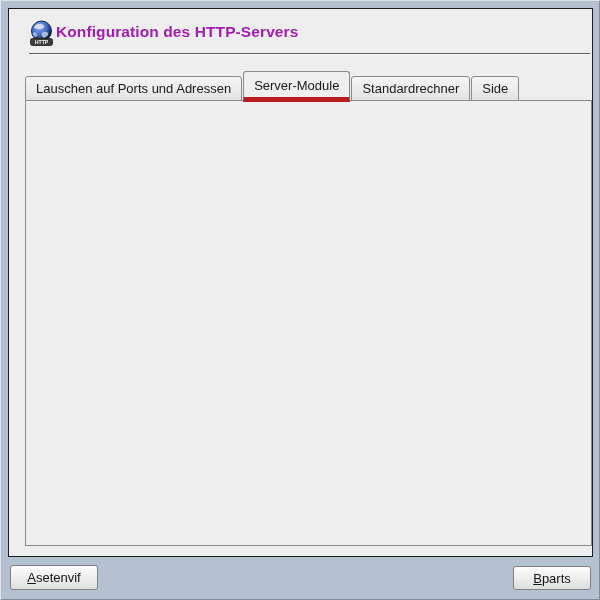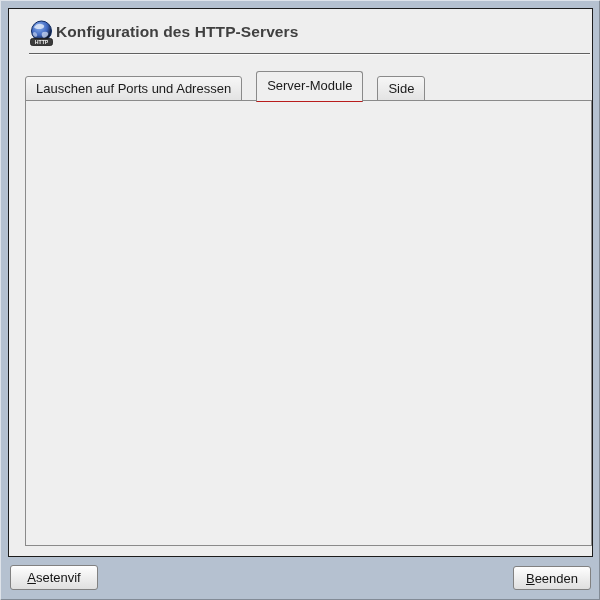--- a/index.html
+++ b/index.html
@@ -6,32 +6,32 @@
   body{
     width:600px;height:600px;position:relative;overflow:hidden;
     background:#b5c1d0;
     font-family:"Liberation Sans","DejaVu Sans",sans-serif;
     box-shadow:inset 1px 1px 0 rgba(255,255,255,.55), inset -1px -1px 0 rgba(0,0,0,.28);
   }
   .abs{position:absolute;}
   
   .dialog{left:8px;top:8px;width:583px;height:547px;background:#eeeeee;border:1px solid #1c1c1c;}
   .app-icon{left:19px;top:11px;width:27px;height:27px;}
-  .app-title{left:47px;top:14px;font-size:15.5px;font-weight:bold;color:#404040;letter-spacing:.1px;}
+  .app-title{left:47px;top:14px;font-size:15.5px;font-weight:bold;color:#a21caf;letter-spacing:.1px;}
   .title-sep{left:20px;top:44px;width:561px;height:0;border-top:1px solid #606060;border-bottom:1px solid #fafafa;}
   
   .tabs{left:16px;top:61px;height:31px;display:flex;align-items:flex-end;z-index:3;}
   .tab{
-    height:25px;line-height:23px;padding:0 10px;margin-right:14px;
+    height:25px;line-height:23px;padding:0 10px;margin-right:1px;
     background:linear-gradient(180deg,#f6f6f6,#e3e3e3);
     border:1px solid #8a8a8a;border-radius:3px 3px 0 0;
     font-size:13px;color:#1b1b1b;white-space:nowrap;box-sizing:border-box;cursor:default;
   }
   .tab.active{
-    height:31px;line-height:27px;background:#efefef;border-bottom:1px solid #b91c1c;
+    height:31px;line-height:27px;background:#efefef;border-bottom:5px solid #b91c1c;
     position:relative;z-index:4;margin-bottom:-1px;
   }
   
   .tabpanel{left:16px;top:91px;width:565px;height:444px;border:1px solid #8a8a8a;background:#efefef;z-index:2;}
   
   .listview{left:27px;top:118px;width:543px;height:370px;border:1px solid #646464;background:#ffffff;}
   .lv-head{position:absolute;left:0;top:0;right:17px;height:20px;display:flex;background:linear-gradient(180deg,#fafafa,#dcdcdc);border-bottom:1px solid #9a9a9a;box-sizing:border-box;}
   .hcell{font-size:12.5px;color:#141414;line-height:19px;padding-left:6px;box-sizing:border-box;border-right:1px solid #b4b4b4;box-shadow:inset 1px 1px 0 #ffffff;white-space:nowrap;overflow:hidden;}
   .hcell.h-name{width:84px;}
   .hcell.h-status{width:58px;}
@@ -99,20 +99,23 @@
   <div class="abs title-sep"></div>
 
   <div class="abs tabs">
     <div class="tab">
         <span>Lauschen auf Ports und Adressen</span>
       </div>
       <div class="tab active">
         <span>Server-Module</span>
       </div>
       <div class="tab">
+        <span>Standardrechner</span>
+      </div>
+      <div class="tab">
         <span>Side</span>
       </div>
   </div>
 
   <div class="abs tabpanel"></div>
 
   <div class="abs listview">
     <div class="lv-head">
       <div class="hcell h-name">Name</div>
       <div class="hcell h-status">Status</div>
@@ -241,14 +244,14 @@
   </div>
   <div class="abs btn btn-modul">
     <span>Modul </span><span class="u">h</span><span>inzufügen</span>
   </div>
 </div>
 
 <div class="abs btn btn-abbrechen">
   <span class="u">A</span><span>setenvif</span>
 </div>
 <div class="abs btn btn-beenden">
-  <span class="u">B</span><span>eenden</span>
+  <span class="u">B</span><span>parts</span>
 </div>
 
 </body></html>

